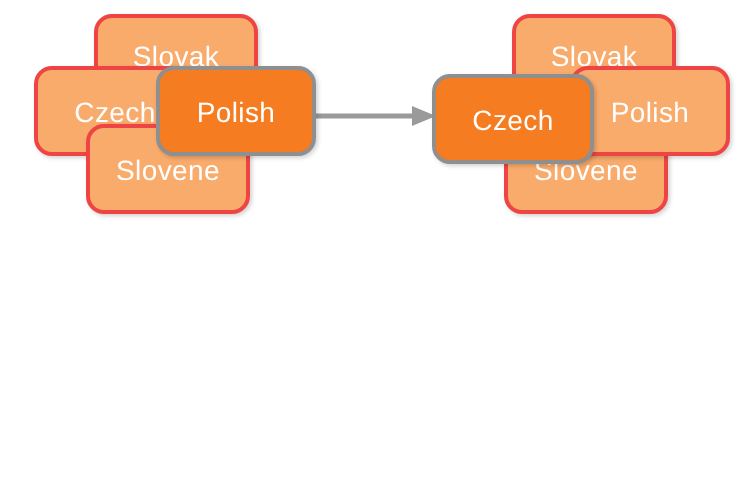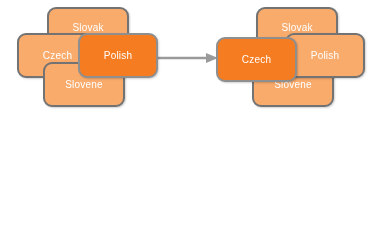--- a/index.html
+++ b/index.html
@@ -13,27 +13,27 @@
   #canvas {
     position: relative;
     width: 374px;
     height: 119px;
     background: #ffffff;
     overflow: hidden;
   }
   .node {
     position: absolute;
     box-sizing: border-box;
-    border: 2px solid #737373;
+    border: 2px solid #ef4444;
     border-radius: 9px;
     display: flex;
     align-items: center;
     justify-content: center;
     color: #ffffff;
-    font-size: 10px;
+    font-size: 14px;
     letter-spacing: 0.2px;
     white-space: nowrap;
     box-shadow: 1px 1px 2px rgba(0,0,0,0.18);
   }
   .node.light {
     background: #f9ab6c;
   }
   .node.highlight {
     background: #f57c20;
     border-color: #8f8f8f;

